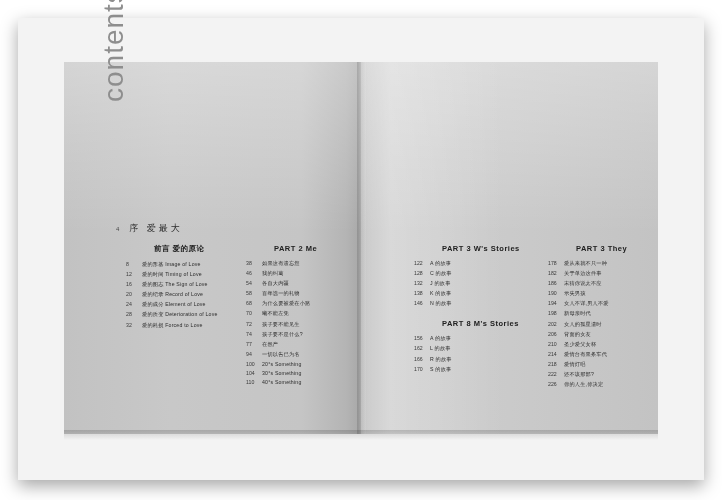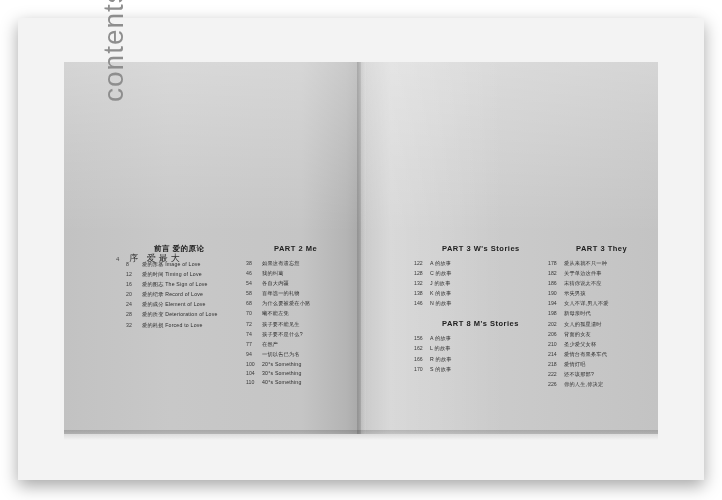--- a/index.html
+++ b/index.html
@@ -112,21 +112,20 @@
 
   
   .preface {
     position: absolute;
     left: 52px;
     top: 160px;
     display: flex;
     align-items: baseline;
     gap: 10px;
     color: #3b3b3b;
-    margin-top: 30px;
   }
   .preface .num {
     font-size: 6px;
     color: #4a4a4a;
   }
   .preface .txt {
     font-size: 9px;
     letter-spacing: 3px;
     color: #2e2e2e;
   }

